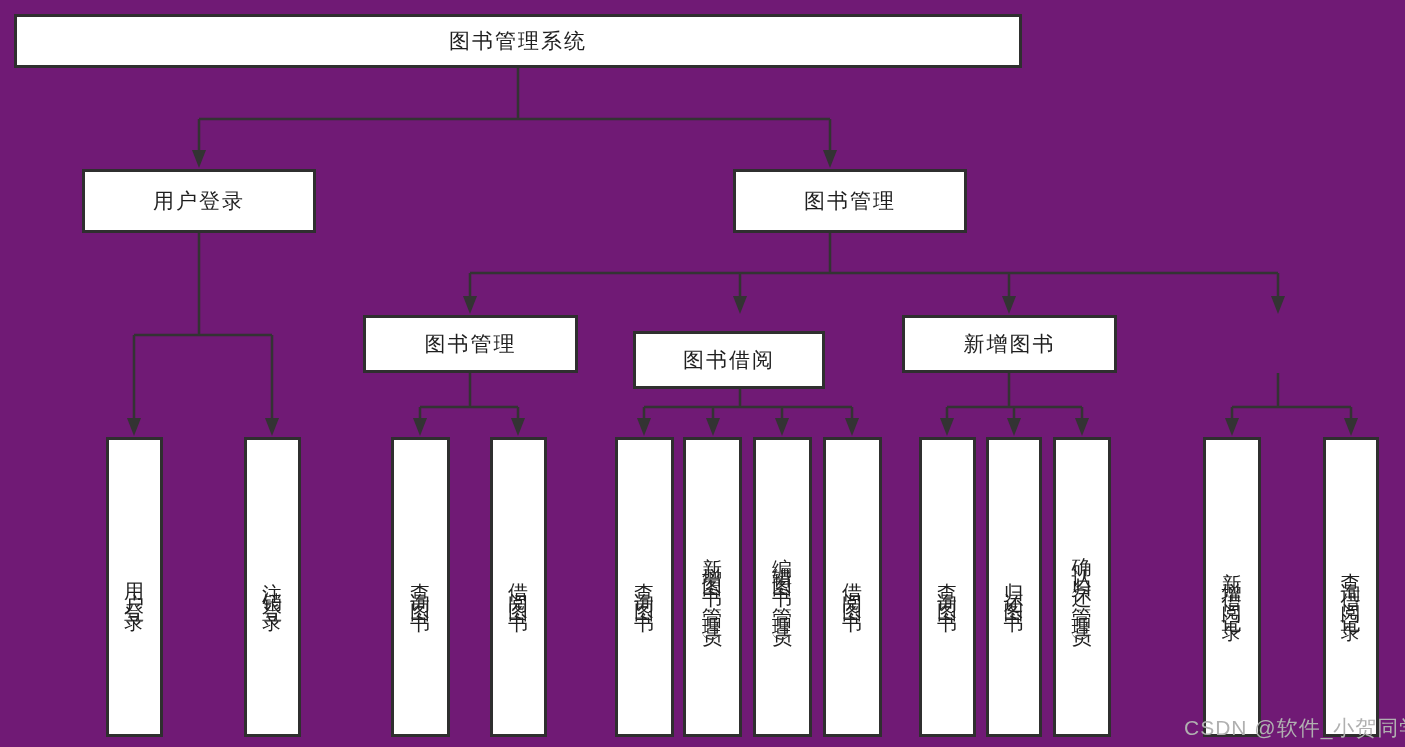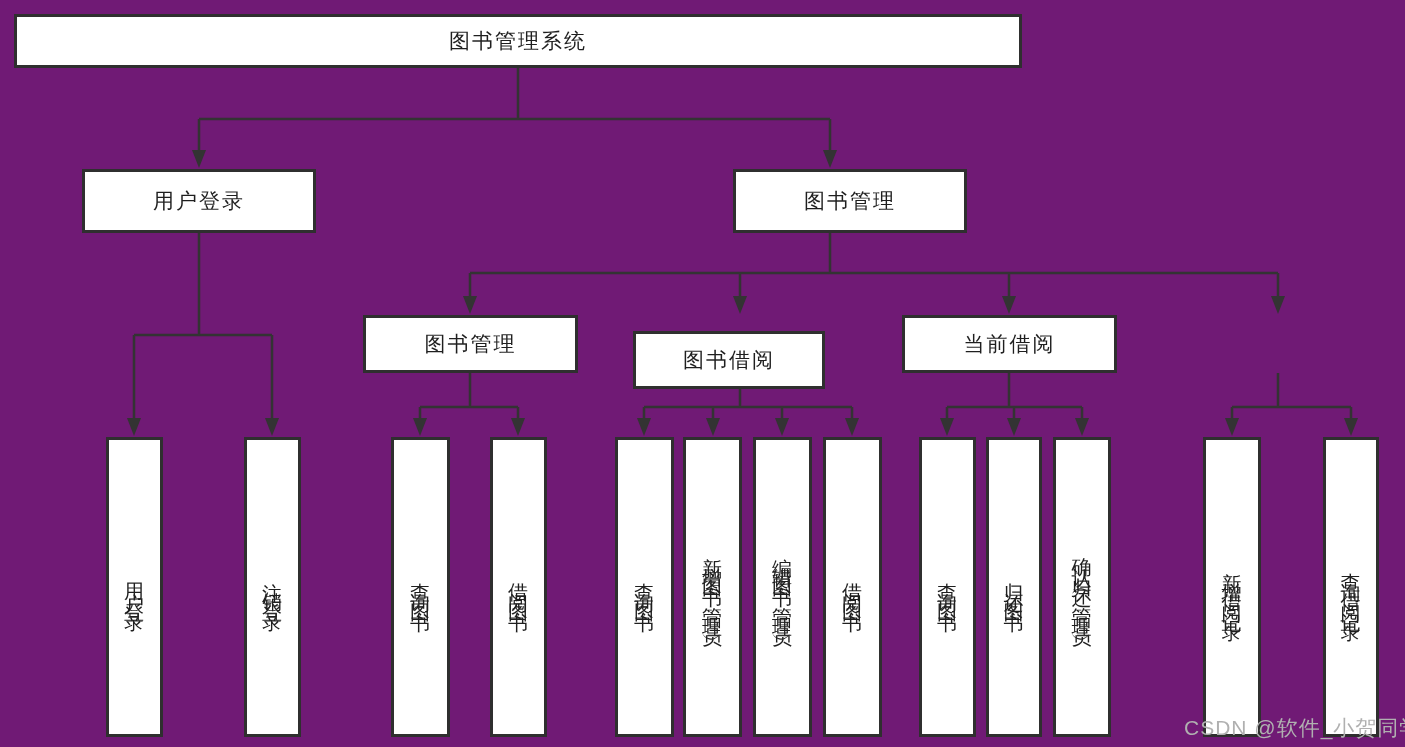--- a/index.html
+++ b/index.html
@@ -121,21 +121,21 @@
     <span>注销登录</span>
   </div>
 
   <div class="node hbox n-new-rec">
     <span>图书管理</span>
   </div>
   <div class="node hbox n-borrowing">
     <span>图书借阅</span>
   </div>
   <div class="node hbox n-current">
-    <span>当前借阅</span>
+    <span>新增图书</span>
   </div>
 
   <div class="node vbox v v-query1">
     <span>查询图书</span>
   </div>
   <div class="node vbox v v-borrow1">
     <span>借阅图书</span>
   </div>
 
   <div class="node vbox v v-query2">

